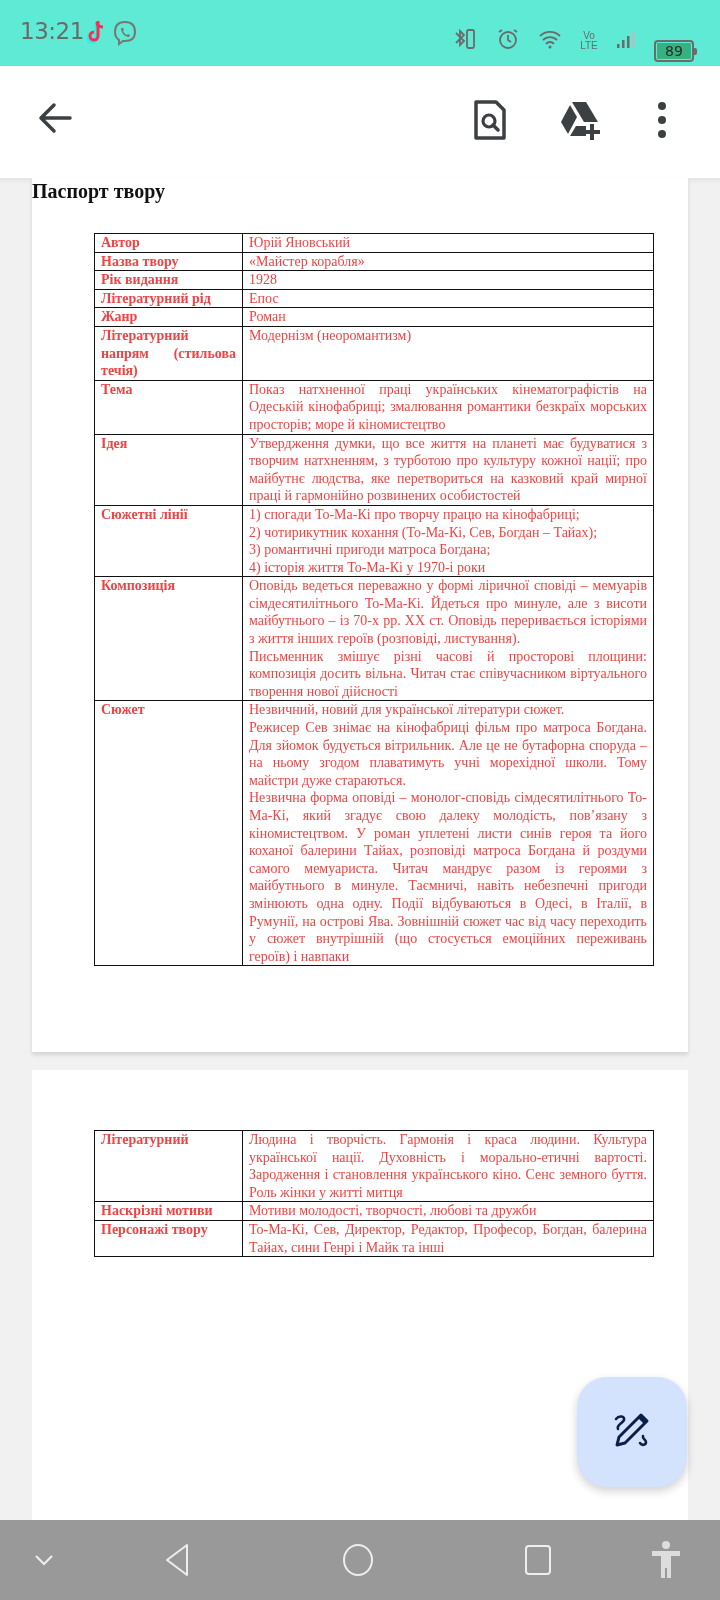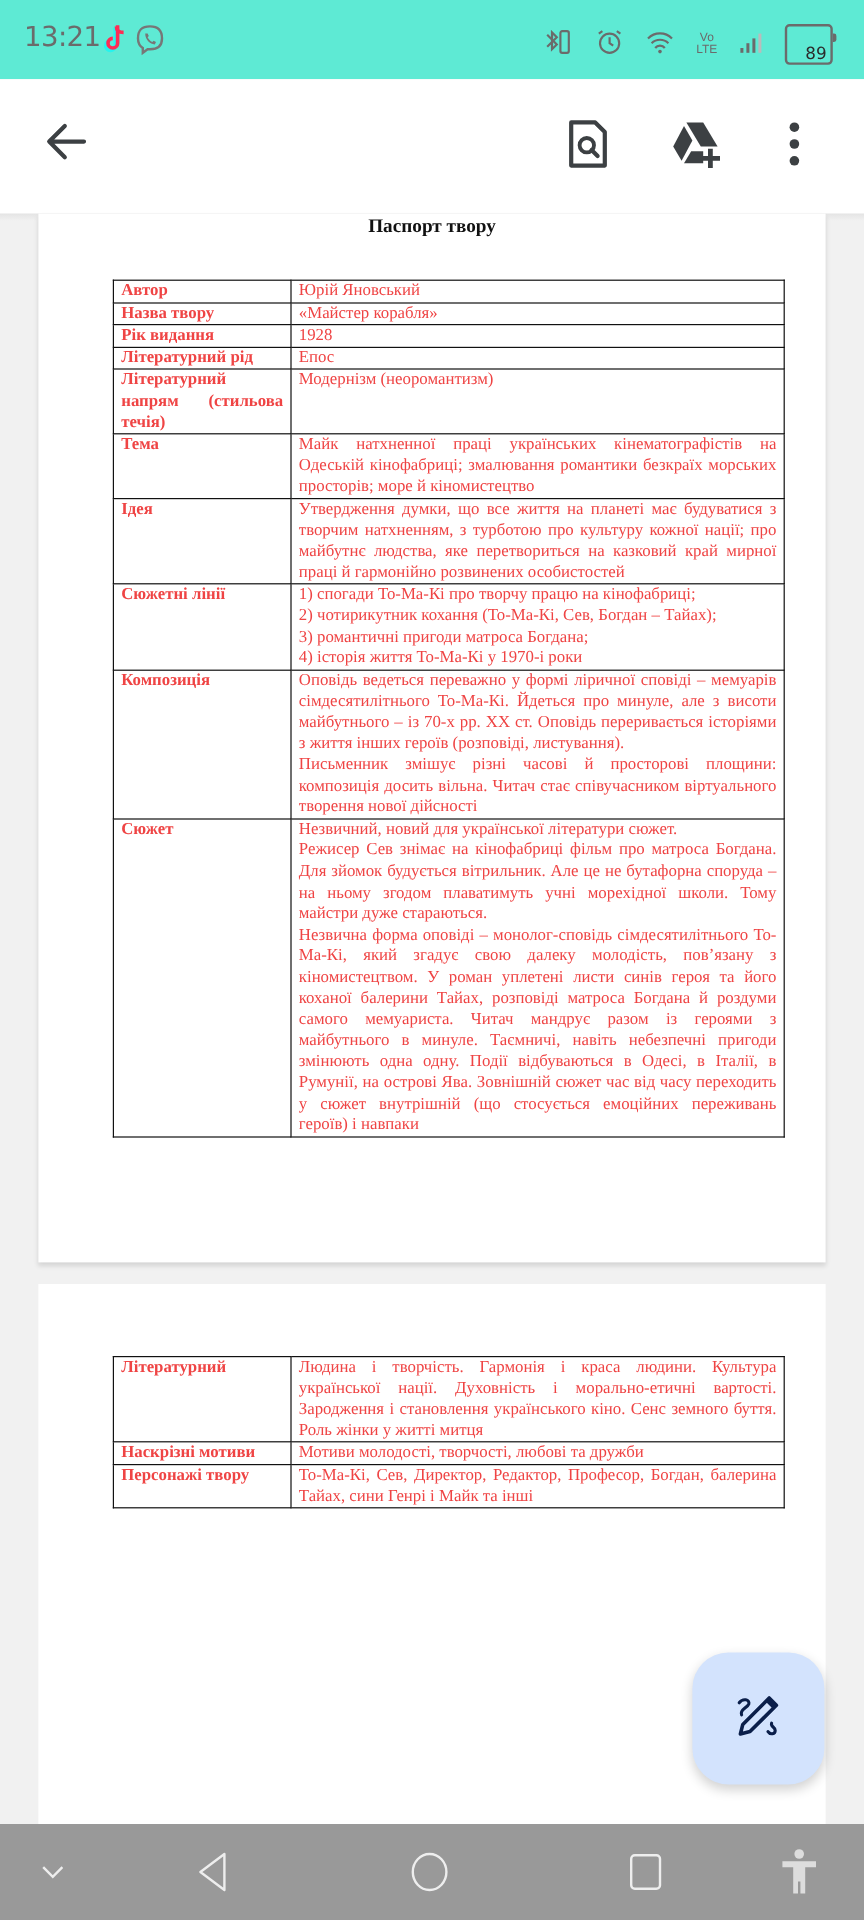--- a/index.html
+++ b/index.html
@@ -3,35 +3,35 @@
   <meta charset="utf-8">
   <style>
     * { box-sizing: border-box; margin: 0; padding: 0; }
     html, body { width: 720px; height: 1600px; overflow: hidden; background: #f1f1f1; }
     body { position: relative; font-family: "Liberation Sans", sans-serif; }
 
     .status-bar { position: absolute; top: 0; left: 0; width: 720px; height: 66px; background: #5eead4; }
     .status-time { position: absolute; left: 20px; top: 18px; font-size: 23px; color: #6b6b6b; font-family: "DejaVu Sans", sans-serif; letter-spacing: -0.5px; }
     .status-apps { position: absolute; left: 84px; top: 20px; display: flex; gap: 4px; }
     .status-right { position: absolute; right: 26px; top: 20px; display: flex; align-items: center; gap: 18px; color: #6b6b6b; }
-    .battery { width: 40px; height: 22px; border: 2px solid #6b6b6b; border-radius: 4px; position: relative; padding: 15px; }
+    .battery { width: 40px; height: 22px; border: 2px solid #6b6b6b; border-radius: 4px; position: relative; padding: 1px; margin-top: 20px; }
     .battery-fill { background: #35b27f; width: 100%; height: 100%; border-radius: 1px; color: #2b2b2b; font-size: 14px; text-align: center; line-height: 16px; font-family: "DejaVu Sans", sans-serif; }
     .battery::after { content: ""; position: absolute; right: -5px; top: 6px; width: 3px; height: 7px; background: #6b6b6b; border-radius: 0 2px 2px 0; }
 
     .app-bar { position: absolute; top: 66px; left: 0; width: 720px; height: 112px; background: #ffffff; }
     .app-bar .back { position: absolute; left: 34px; top: 30px; width: 44px; height: 44px; }
     .app-bar .title { position: absolute; left: 120px; top: 32px; font-size: 34px; color: #202124; font-family: "Liberation Sans", sans-serif; white-space: nowrap; }
     .app-bar .icon-btn { position: absolute; top: 30px; width: 48px; height: 48px; display: flex; align-items: center; justify-content: center; }
     .shadow-line { position: absolute; top: 178px; left: 0; width: 720px; height: 6px; background: linear-gradient(#e4e4e4, #f1f1f1); }
 
     .page { position: absolute; left: 32px; width: 656px; background: #ffffff; }
     .page1 { top: 178px; height: 874px; box-shadow: 0 3px 4px rgba(0,0,0,0.12); }
     .page2 { top: 1070px; height: 470px; }
 
-    .doc-title { position: absolute; top: 2px; left: 0; width: 100%; text-align: center; font-family: "Liberation Serif", serif; font-weight: bold; font-size: 16px; color: #111; }
+    .doc-title { position: absolute; top: 2px; left: 0; width: 100%; font-family: "Liberation Serif", serif; font-weight: bold; font-size: 20px; color: #111; }
 
     table.passport { position: absolute; left: 62px; width: 560px; border-collapse: collapse; font-family: "Liberation Serif", serif; font-size: 14px; color: #ef4444; line-height: 17.6px; }
     table.passport td { border: 1.3px solid #111; vertical-align: top; padding: 0 6px; }
     table.passport td.label { width: 148px; font-weight: bold; text-align: justify; }
     table.passport td.value { text-align: justify; margin-left: 12px; }
     .t1 { top: 55px; }
     .t2 { top: 60px; }
     .para { display: block; }
 
     .fab { position: absolute; left: 577px; top: 1377px; width: 110px; height: 110px; background: #d3e3fd; border-radius: 30px; box-shadow: 0 4px 10px rgba(0,0,0,0.18); display: flex; align-items: center; justify-content: center; }
@@ -146,29 +146,35 @@
             <span class="para">1928</span>
           </td>
         </tr>
         <tr>
           <td class="label">Літературний рід</td>
           <td class="value">
             <span class="para">Епос</span>
           </td>
         </tr>
         <tr>
+          <td class="label">Жанр</td>
+          <td class="value">
+            <span class="para">Роман</span>
+          </td>
+        </tr>
+        <tr>
           <td class="label">Літературний напрям (стильова течія)</td>
           <td class="value">
             <span class="para">Модернізм (неоромантизм)</span>
           </td>
         </tr>
         <tr>
           <td class="label">Тема</td>
           <td class="value">
-            <span class="para">Майк натхненної праці українських кінематографістів на Одеській кінофабриці; змалювання романтики безкраїх морських просторів; море й кіномистецтво</span>
+            <span class="para">Показ натхненної праці українських кінематографістів на Одеській кінофабриці; змалювання романтики безкраїх морських просторів; море й кіномистецтво</span>
           </td>
         </tr>
         <tr>
           <td class="label">Ідея</td>
           <td class="value">
             <span class="para">Утвердження думки, що все життя на планеті має будуватися з творчим натхненням, з турботою про культуру кожної нації; про майбутнє людства, яке перетвориться на казковий край мирної праці й гармонійно розвинених особистостей</span>
           </td>
         </tr>
         <tr>
           <td class="label">Сюжетні лінії</td>

